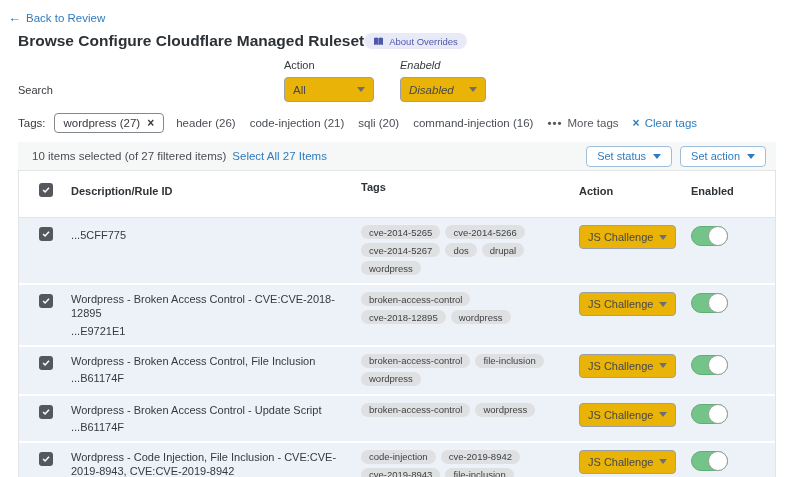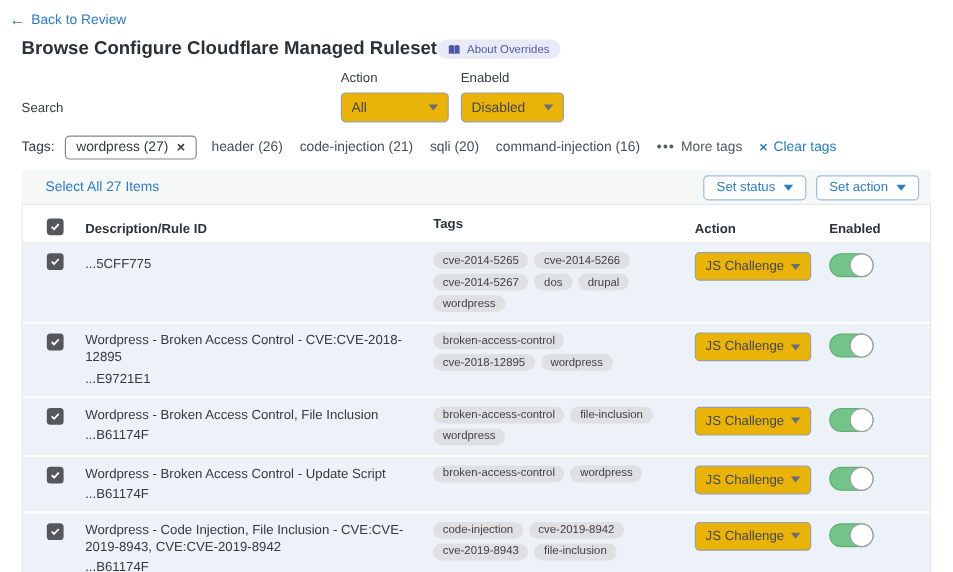--- a/index.html
+++ b/index.html
@@ -29,21 +29,21 @@
   .filters{display:flex;margin-top:9px;align-items:flex-end;}
   .filter-label{font-size:11px;color:#36393e;margin-bottom:6px;}
   .search-block{width:249px;}
   .search-wrap{position:relative;}
   .search-wrap svg{position:absolute;left:8px;top:6px;}
   .search-input{width:100%;height:25px;border:1px solid #9aa0a6;border-radius:4px;
     padding:0 8px 0 27px;font-size:11.5px;color:#36393e;outline:none;
     font-family:"Liberation Sans",sans-serif;}
   .search-input::placeholder{color:#8a9097;}
   .action-block{margin-left:17px;width:90px;}
-  .enabled-block{margin-left:10px;width:86px;}
+  .enabled-block{margin-left:26px;width:86px;font-style:italic;}
   .select{display:flex;align-items:center;justify-content:space-between;height:25px;
     background:#eab308;border:1px solid #9aa0a6;border-radius:4px;padding:0 8px;
     font-size:11.5px;color:#45484d;cursor:pointer;}
   .caret{width:0;height:0;border-left:4px solid transparent;border-right:4px solid transparent;
     border-top:5px solid #6b6f75;}
   .caret.blue{border-top-color:var(--link-blue);}
 
   
   .tags-bar{display:flex;align-items:center;margin-top:11px;flex-wrap:nowrap;}
   .tags-label{font-size:11.5px;color:#36393e;margin-right:8px;}
@@ -67,21 +67,21 @@
   .sel-link{font-size:11.5px;color:var(--link-blue);margin-left:6px;cursor:pointer;}
   .sel-spacer{flex:1;}
   .bar-btn{display:inline-flex;align-items:center;gap:7px;background:#fff;
     border:1px solid #9dbdd9;border-radius:4px;color:var(--link-blue);font-size:11px;
     height:21px;padding:0 10px;margin-left:8px;cursor:pointer;}
 
   
   .rules-table{border:1px solid #e3e4e6;border-top:1px solid #e3e4e6;}
   .thead,.trow{display:grid;grid-template-columns:44px 293px 215px 115px 1fr;}
   .thead{background:#fff;border-bottom:1px solid #e3e4e6;}
-  .thead .cell{padding-top:10px;padding-bottom:3px;}
+  .thead .cell{padding-top:10px;padding-bottom:18px;}
   .th-label{font-size:11px;font-weight:700;color:#2e3338;}
   .trow{background:var(--row-bg);border-bottom:2px solid #fff;}
   .cell{padding-top:7px;padding-bottom:8px;}
   .cb-cell{padding-left:20px;}
   .desc-cell{padding-left:8px;padding-right:14px;}
   .tags-cell{padding-left:5px;padding-right:18px;display:flex;flex-wrap:wrap;
     gap:4px 5px;align-content:flex-start;}
   .action-cell{padding-left:8px;}
   .enabled-cell{padding-left:5px;}
   .checkbox{display:inline-flex;align-items:center;justify-content:center;width:14px;
@@ -154,20 +154,21 @@
         <span class="dots">•••</span>
         <span>More tags</span>
       </span>
       <span class="clear-tags">
         <span class="x-glyph">×</span>
         <span>Clear tags</span>
       </span>
     </div>
 
     <div class="selection-bar">
+      <span class="sel-summary">10 items selected (of 27 filtered items)</span>
       <span class="sel-link">Select All 27 Items</span>
       <span class="sel-spacer"></span>
       <button class="bar-btn">
         <span>Set status</span>
         <span class="caret blue"></span>
       </button>
       <button class="bar-btn">
         <span>Set action</span>
         <span class="caret blue"></span>
       </button>

